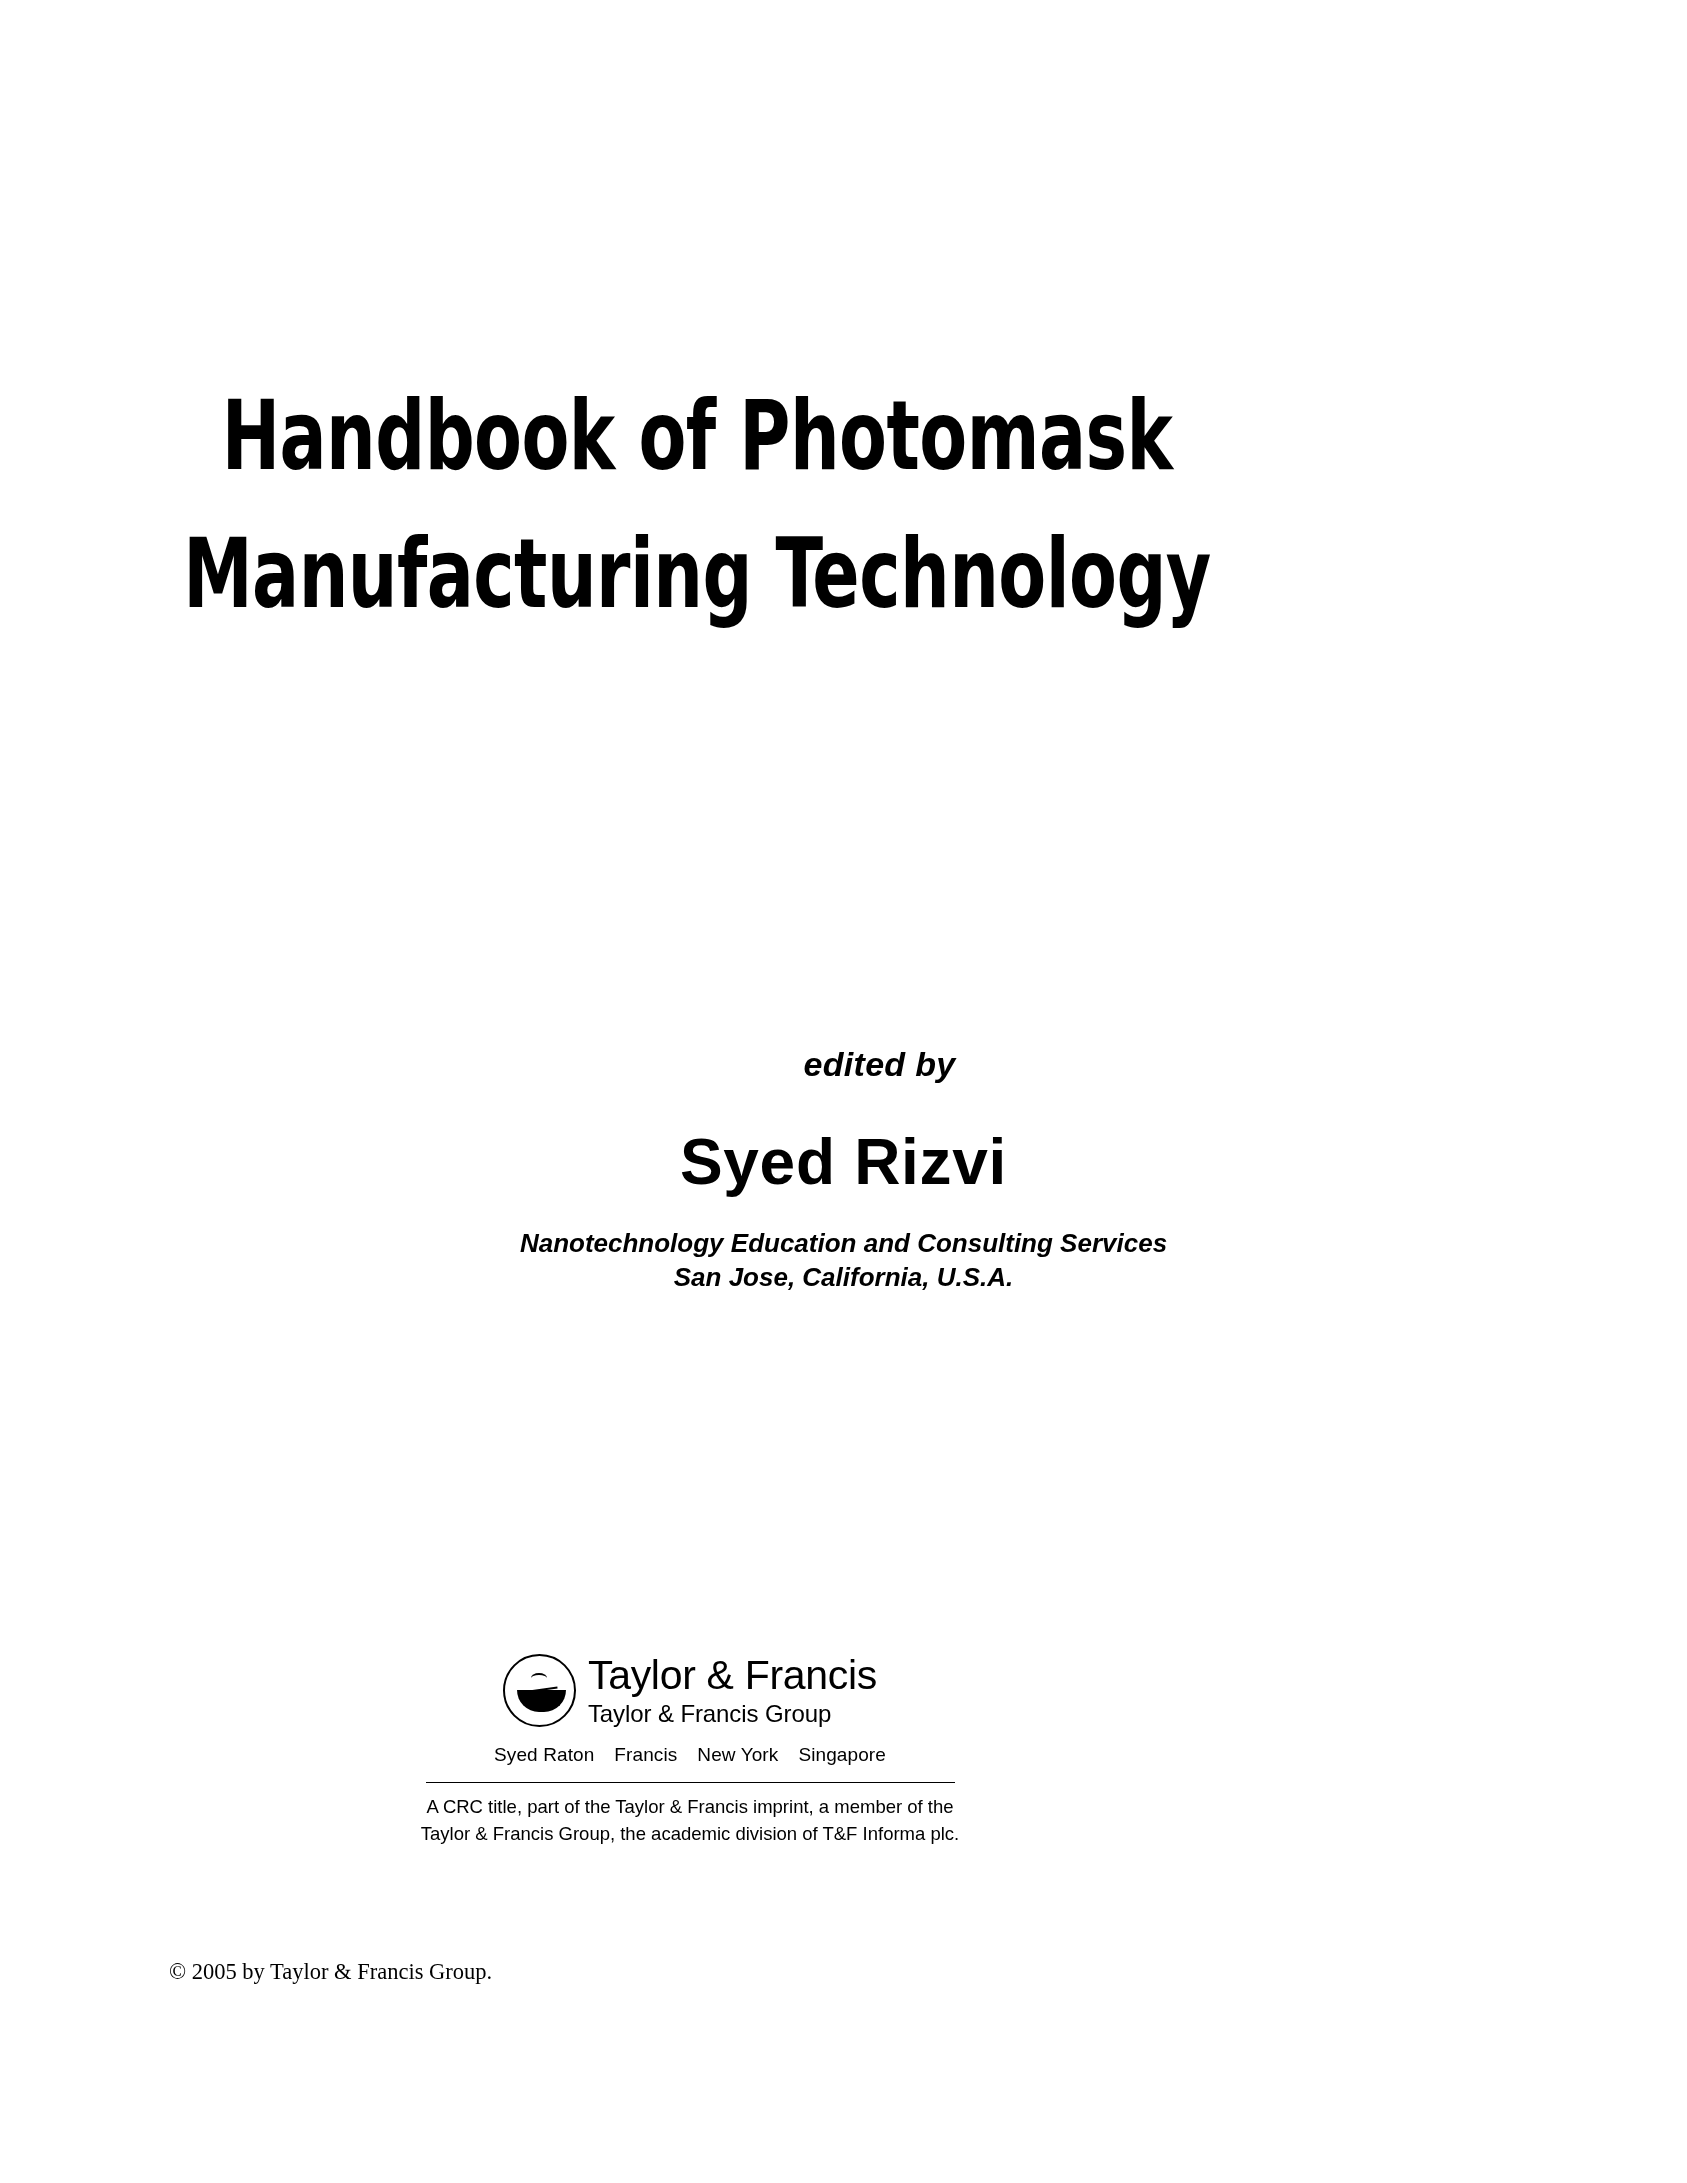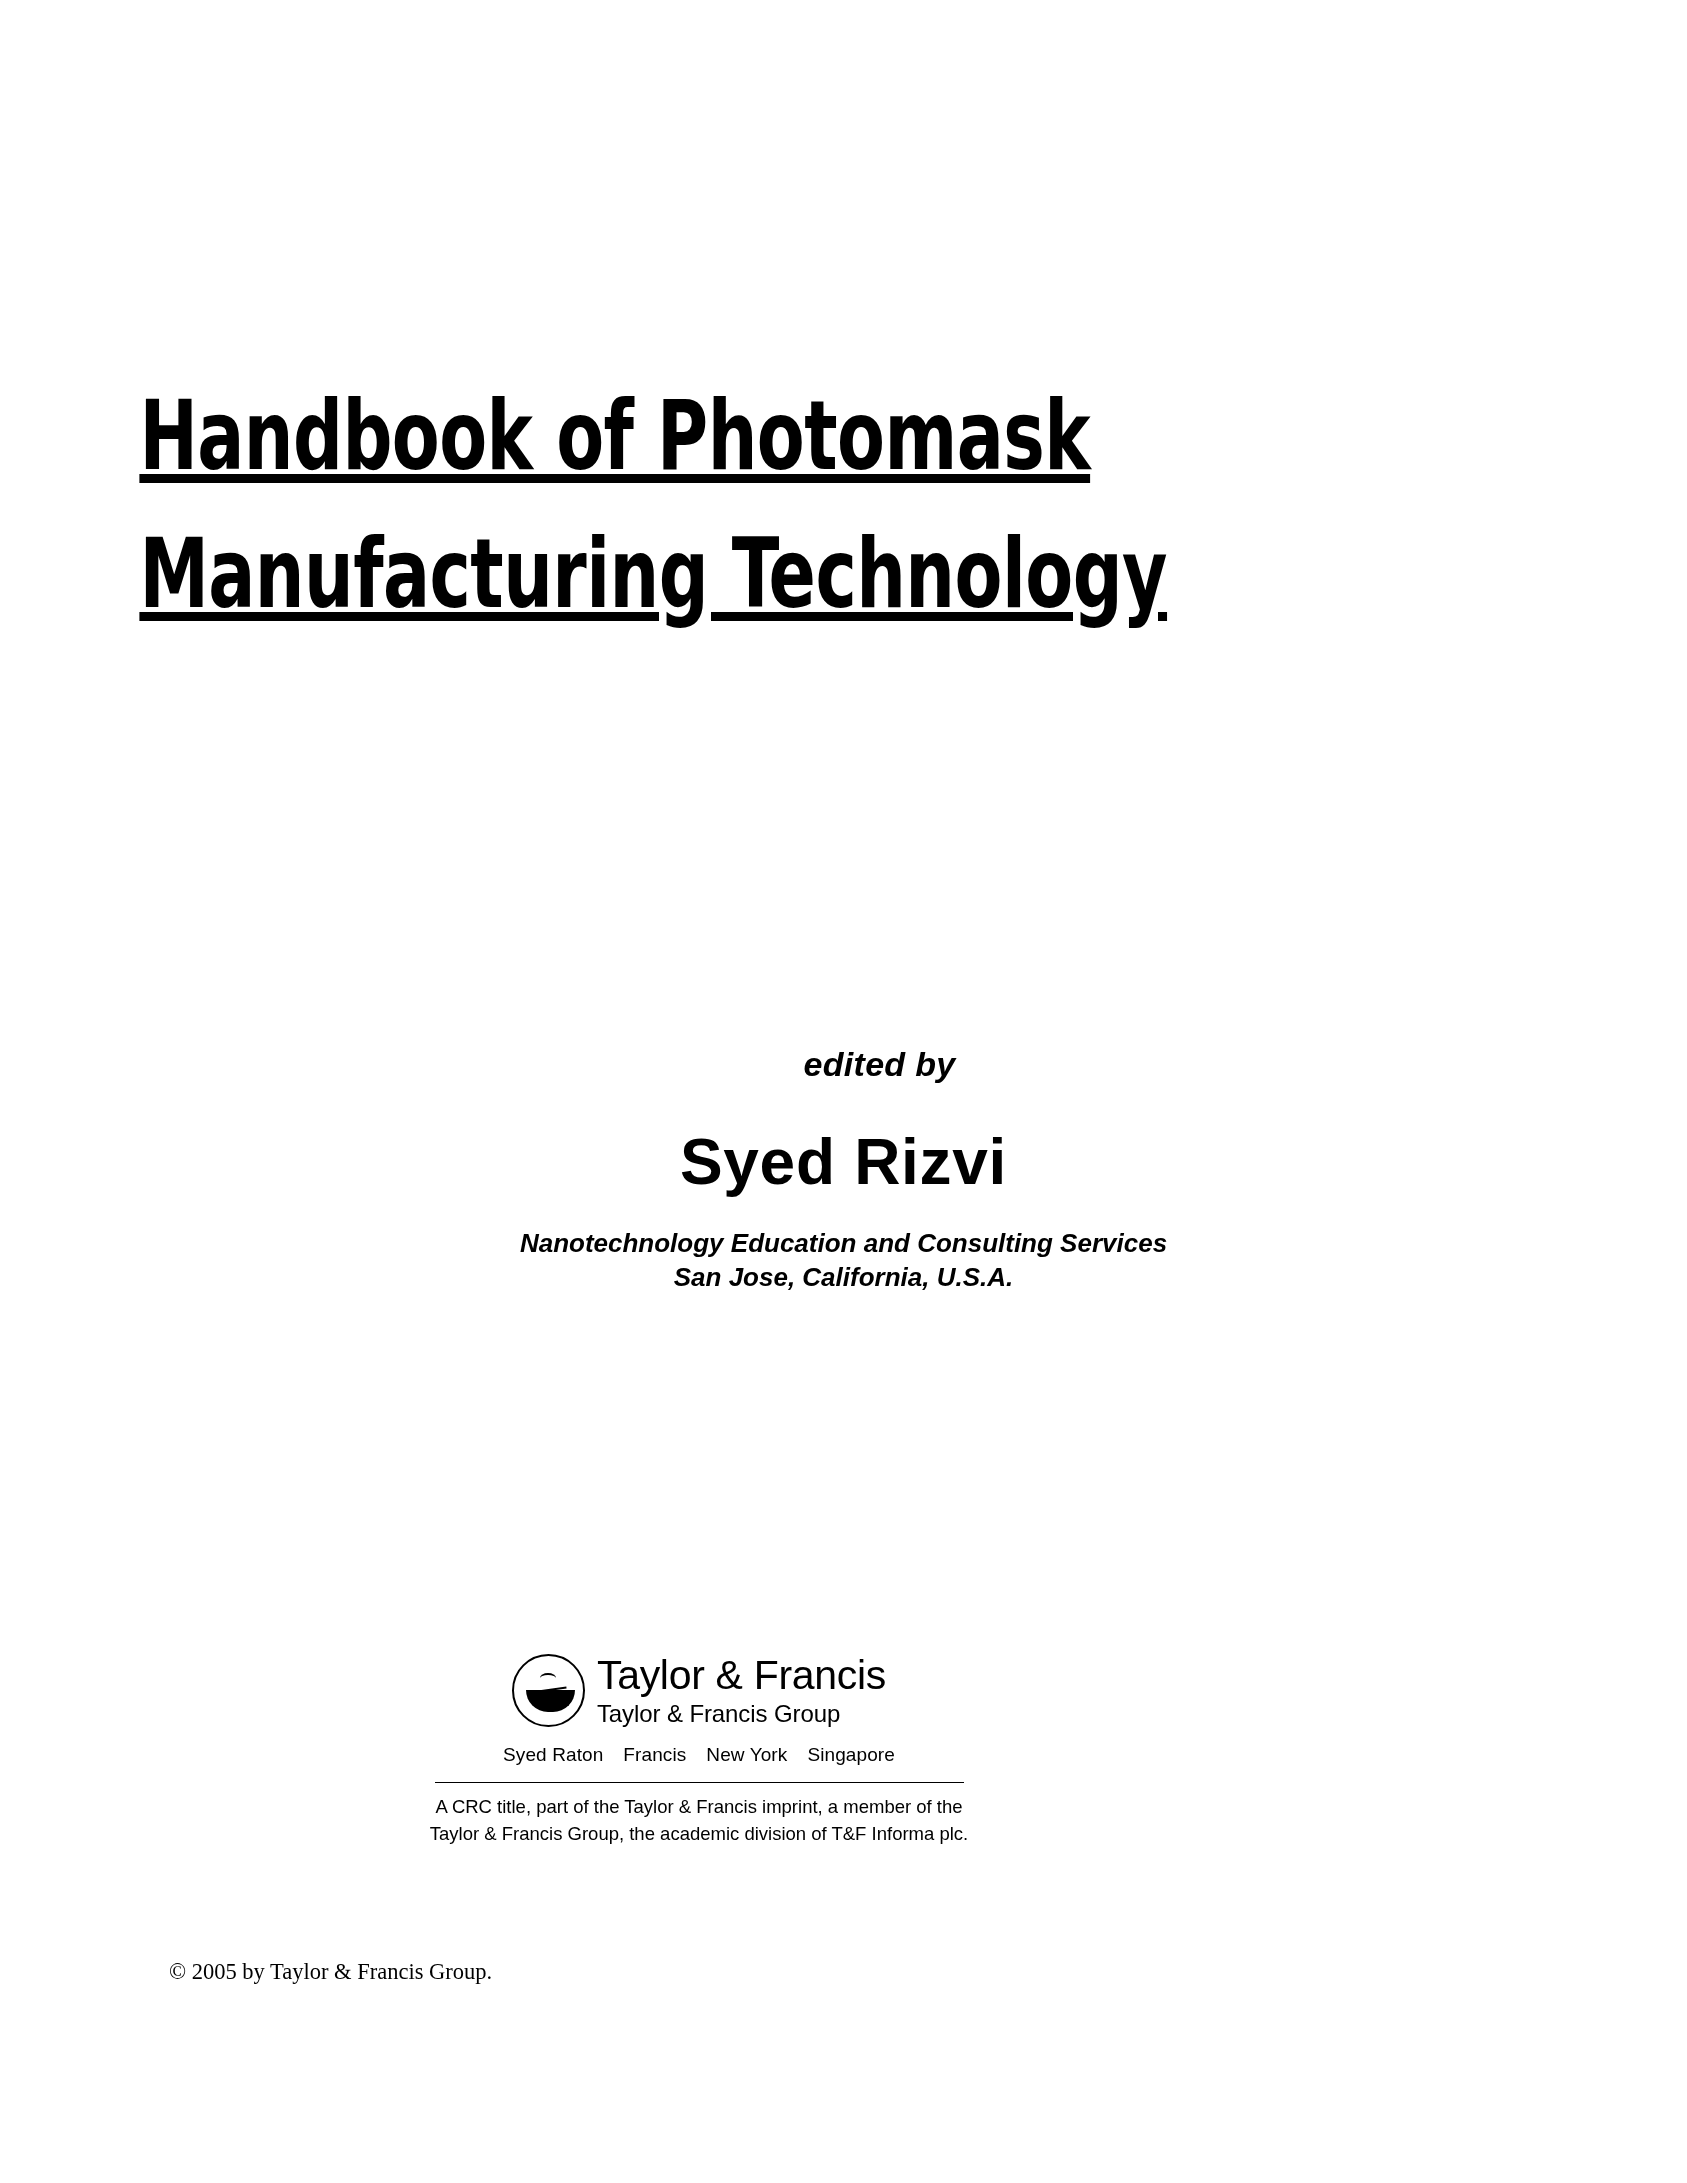--- a/index.html
+++ b/index.html
@@ -21,21 +21,21 @@
     inset: 0;
     background: #ffffff;
   }
 
   
   .title-block {
     position: absolute;
     top: 367px;
     left: 0;
     width: 1394px;
-    text-decoration: underline;
+    text-align: center;
   }
   .title-line {
     font-family: "DejaVu Sans Condensed", "Liberation Sans Narrow", "Liberation Sans", sans-serif;
     font-weight: 700;
     font-size: 97px;
     line-height: 1.42;
     letter-spacing: -0.7px;
     transform: scaleX(0.80);
     transform-origin: center;
     white-space: nowrap;
@@ -73,21 +73,21 @@
     font-style: italic;
     font-weight: 700;
     font-size: 26px;
     line-height: 1.3;
   }
 
   
   .publisher {
     position: absolute;
     top: 1654px;
-    left: 13px;
+    left: 4px;
     width: 1372px;
     text-align: center;
   }
   .publisher-row {
     display: flex;
     align-items: center;
     justify-content: center;
     gap: 12px;
   }
   .logo-mark {

